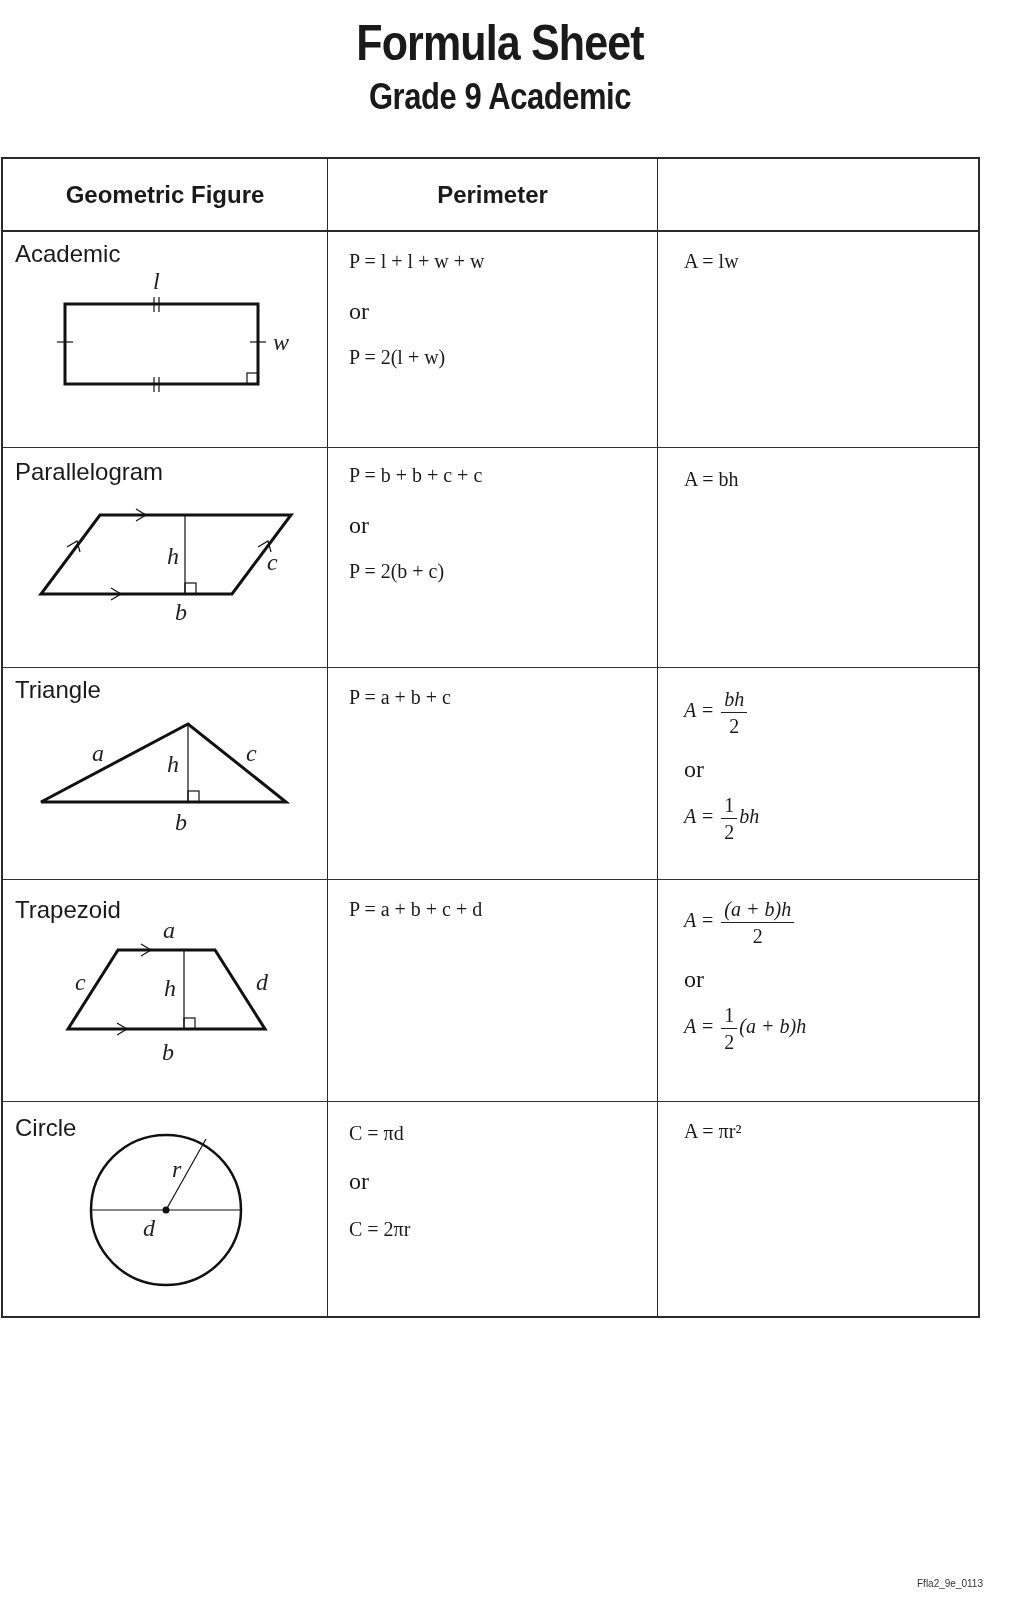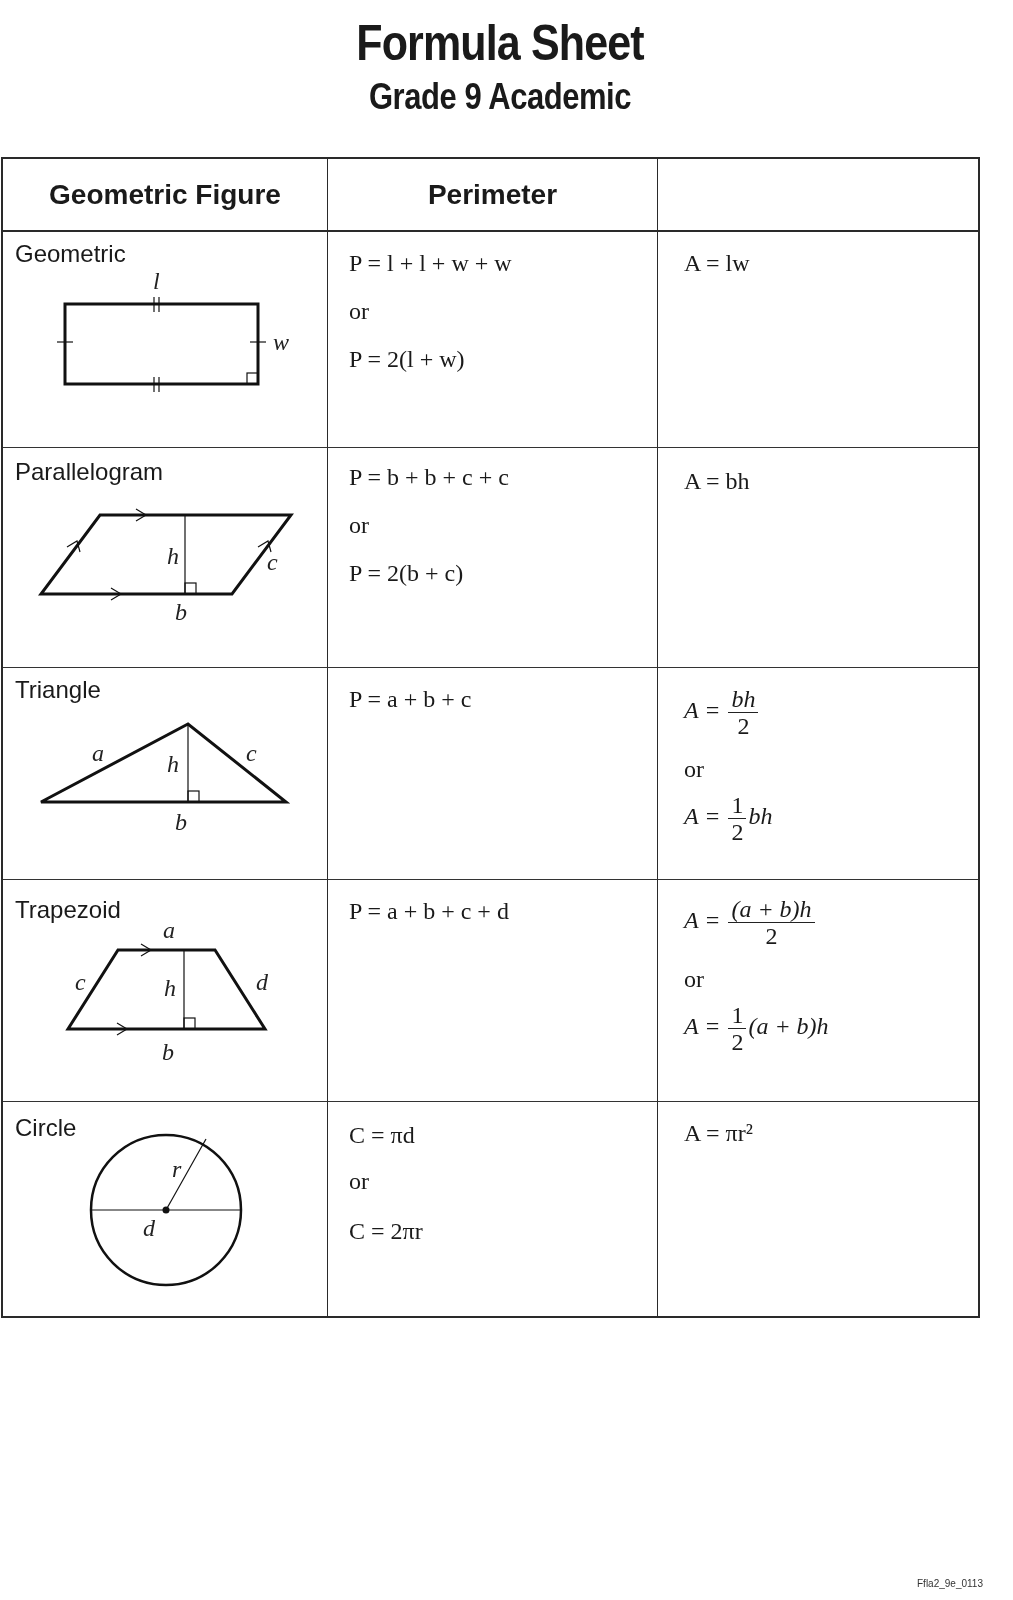--- a/index.html
+++ b/index.html
@@ -16,30 +16,30 @@
   }
   .sheet {
     position:absolute; left:1px; top:157px; width:979px; height:1161px;
     border:2px solid #2a2a2a; box-sizing:border-box;
   }
   .vline { position:absolute; top:0; bottom:0; width:1px; background:#2a2a2a; }
   .hline { position:absolute; left:0; right:0; height:1px; background:#333; }
   .hline.thick { height:2px; background:#2a2a2a; }
   .th {
     position:absolute; top:0; height:72px; display:flex; align-items:center; justify-content:center;
-    font-family:"Liberation Sans", sans-serif; font-weight:bold; font-size:28px;
+    font-family:"Liberation Sans", sans-serif; font-weight:bold; font-size:24px;
   }
   .row { position:absolute; left:0; right:0; }
   .fig-name {
     position:absolute; left:12px; top:8px;
     font-family:"Liberation Sans", sans-serif; font-size:24px;
   }
   .fig-svg { position:absolute; left:0; top:0; }
   .math {
-    position:absolute; font-family:"Liberation Serif", serif; font-size:24px; white-space:nowrap;
+    position:absolute; font-family:"Liberation Serif", serif; font-size:20px; white-space:nowrap;
   }
   .math i { font-style:italic; }
   .or { position:absolute; font-family:"Liberation Serif", serif; font-size:24px; }
   .frac { display:inline-block; vertical-align:middle; text-align:center; margin:0 2px; }
   .frac .num { display:block; border-bottom:1.5px solid #222; padding:0 3px; line-height:26px; }
   .frac .den { display:block; line-height:26px; }
   .footer {
     position:absolute; right:30px; top:1578px;
     font-family:"Liberation Sans", sans-serif; font-size:10px; color:#333;
   }
@@ -54,21 +54,21 @@
 <div class="sheet">
 
   <div class="vline" style="left:324px;"></div>
   <div class="vline" style="left:654px;"></div>
 
   <div class="th" style="left:0; width:324px;">Geometric Figure</div>
   <div class="th" style="left:325px; width:329px;">Perimeter</div>
   <div class="hline thick" style="top:71px;"></div>
 
   <div class="row" style="top:73px; height:215px;">
-    <div class="fig-name">Geometric</div>
+    <div class="fig-name">Academic</div>
     <svg class="fig-svg" width="324" height="215">
       <rect x="62" y="72" width="193" height="80" fill="none" stroke="#111" stroke-width="3"></rect>
       <line x1="151" y1="65" x2="151" y2="80" stroke="#111" stroke-width="1.2"></line>
       <line x1="156" y1="65" x2="156" y2="80" stroke="#111" stroke-width="1.2"></line>
       <line x1="151" y1="145" x2="151" y2="160" stroke="#111" stroke-width="1.2"></line>
       <line x1="156" y1="145" x2="156" y2="160" stroke="#111" stroke-width="1.2"></line>
       <line x1="54" y1="110" x2="70" y2="110" stroke="#111" stroke-width="1.2"></line>
       <line x1="247" y1="110" x2="263" y2="110" stroke="#111" stroke-width="1.2"></line>
       <rect x="244" y="141" width="11" height="11" fill="none" stroke="#111" stroke-width="1.2"></rect>
       <text x="150" y="57">l</text>

